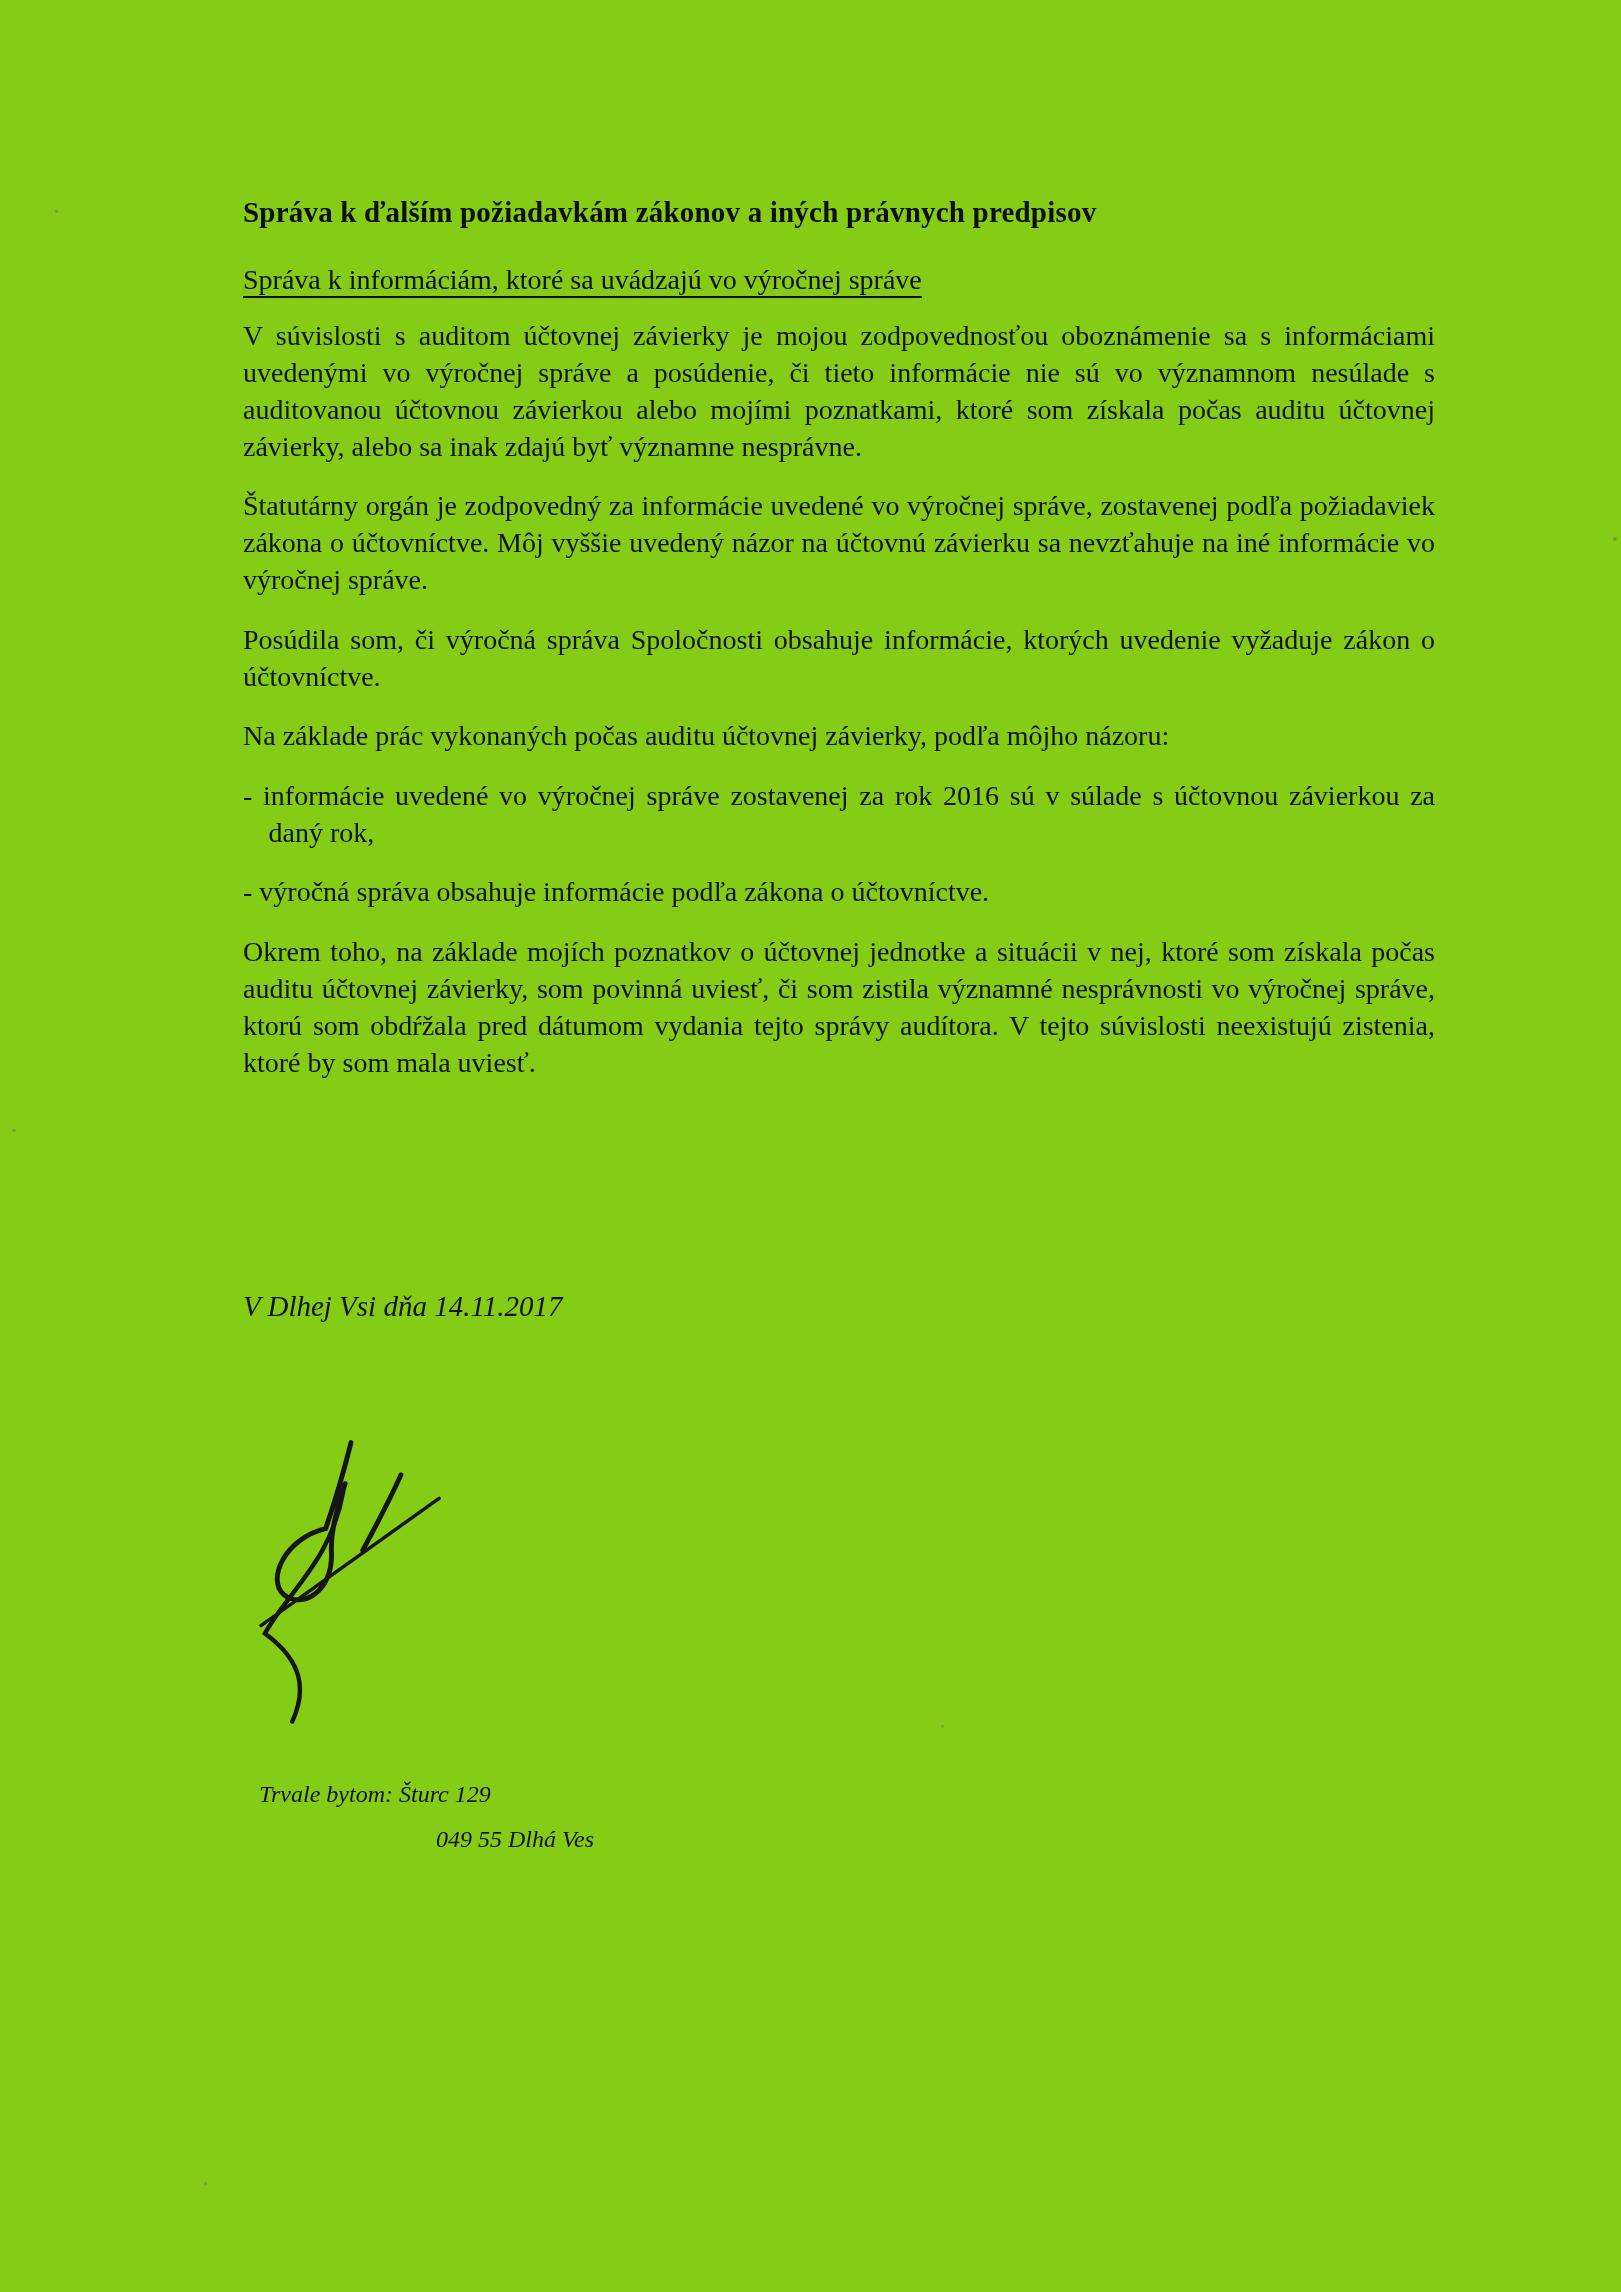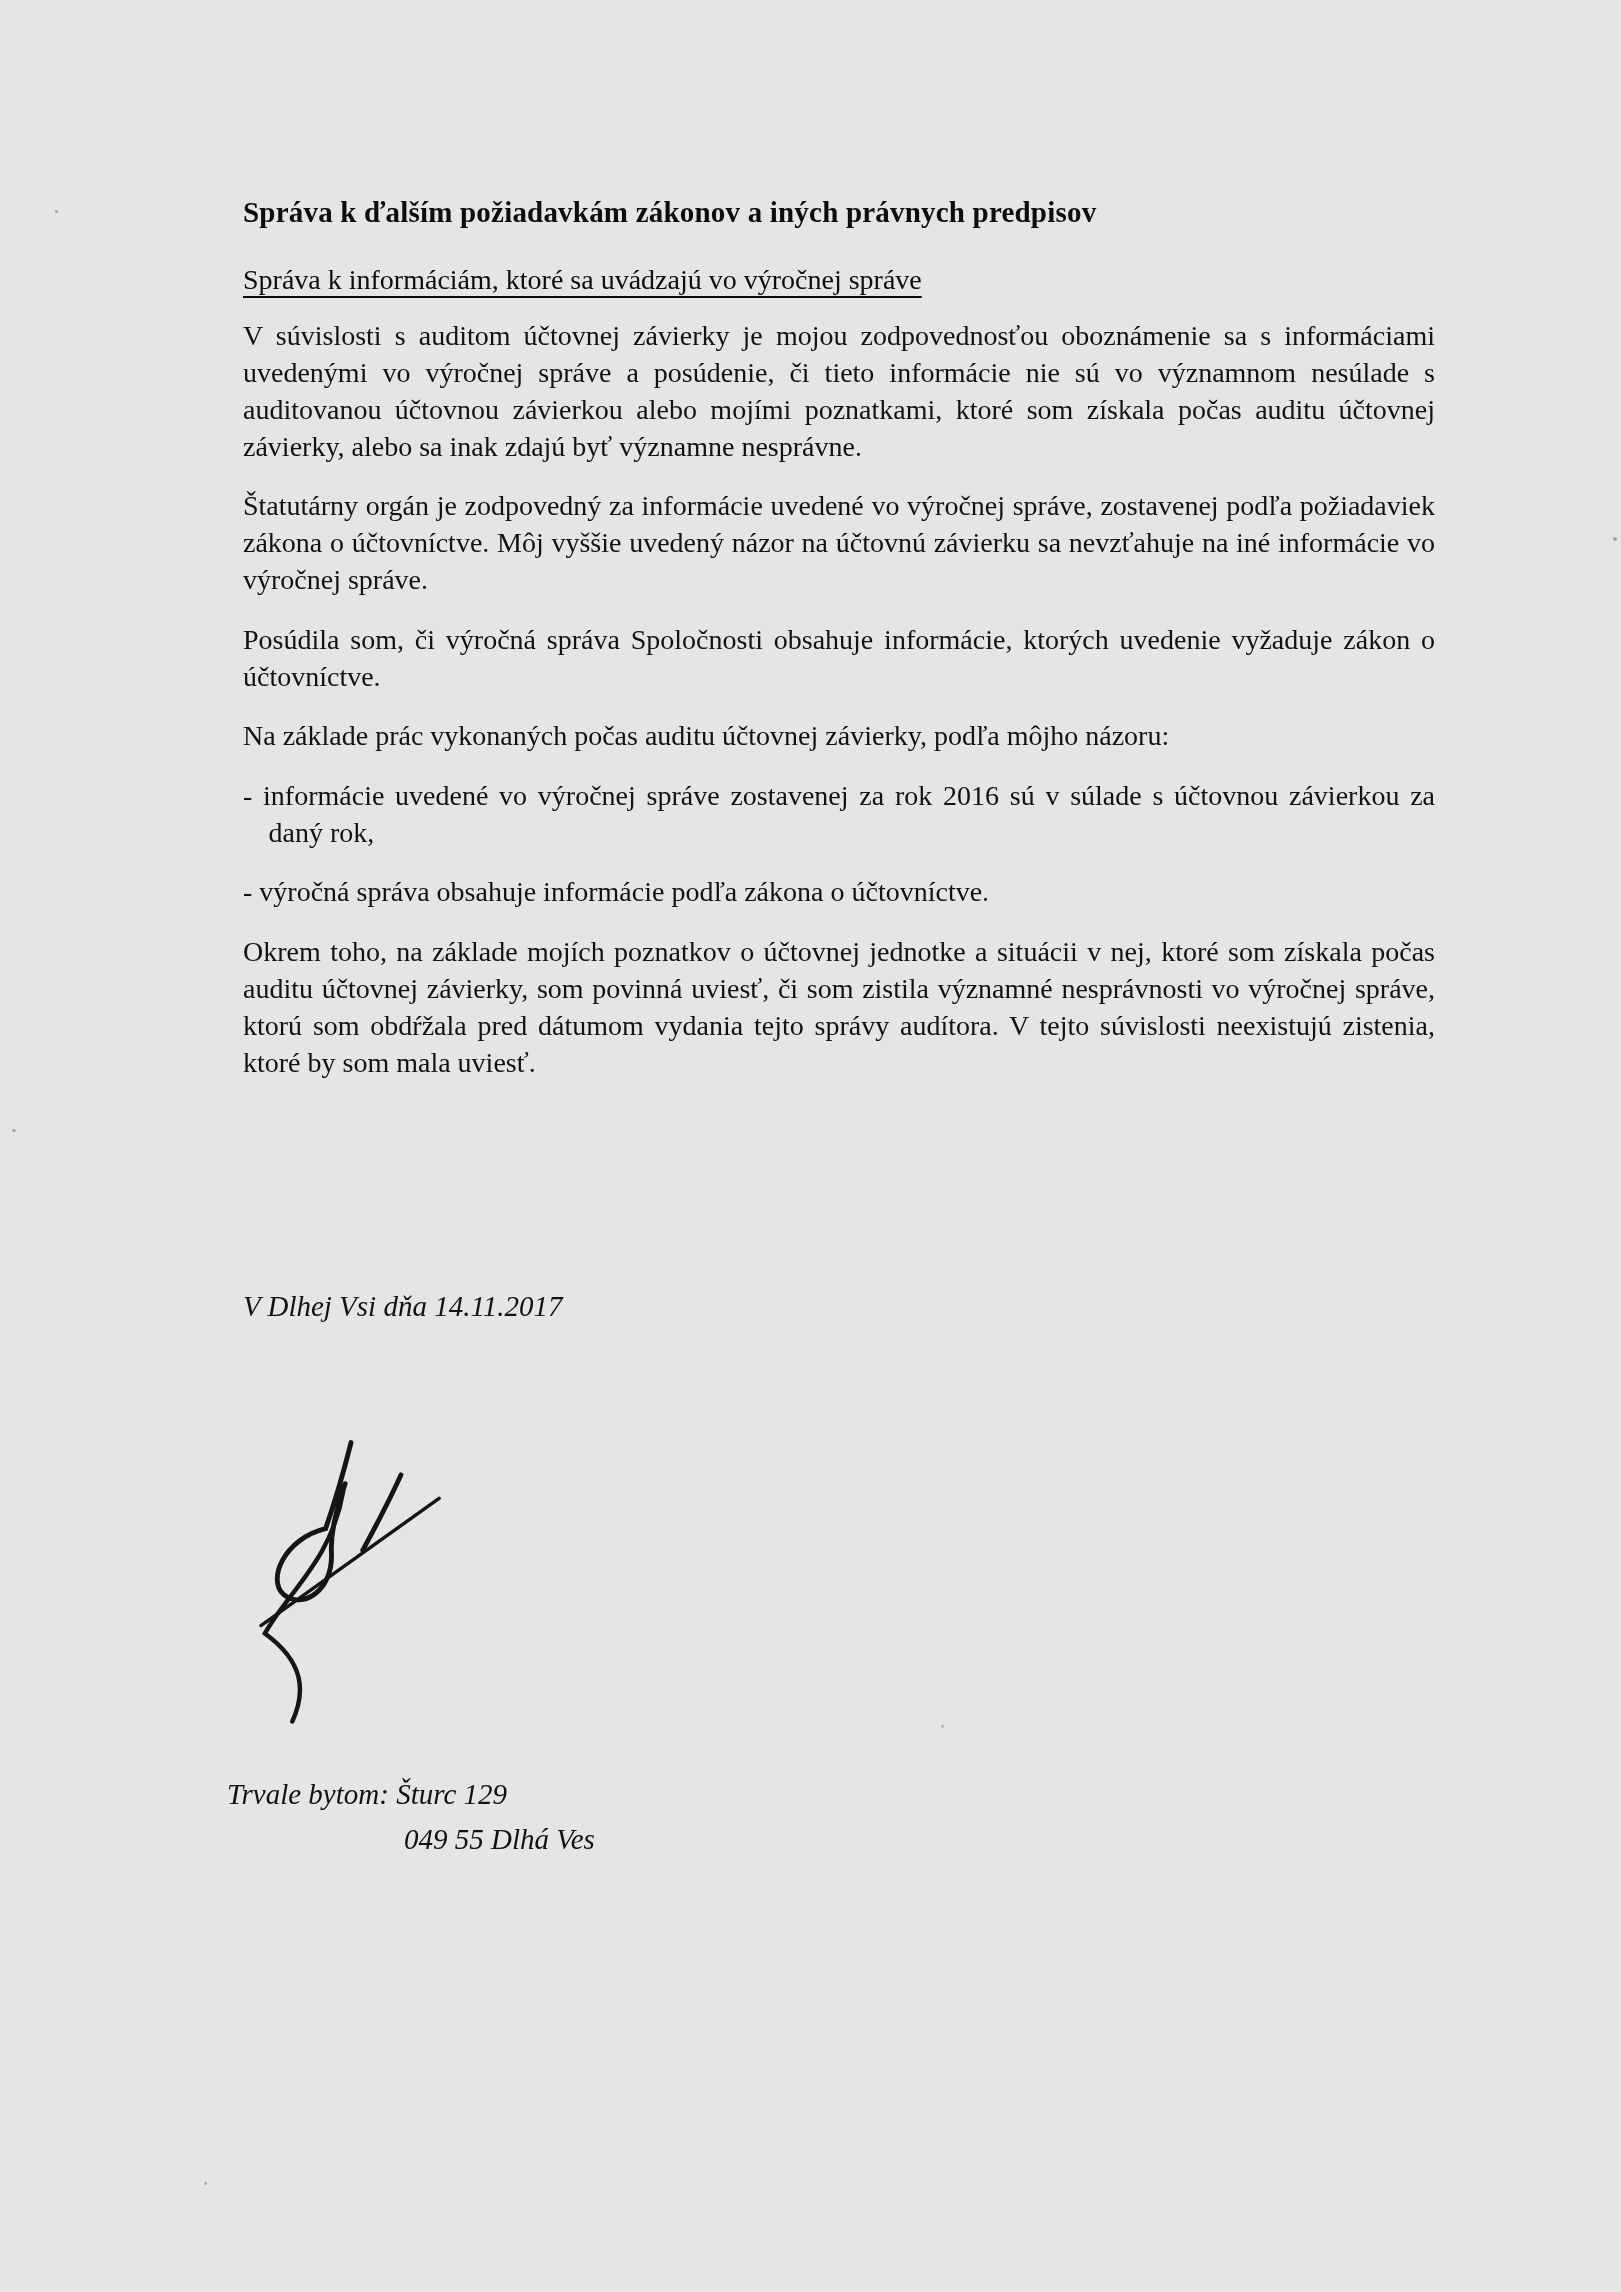--- a/index.html
+++ b/index.html
@@ -6,21 +6,21 @@
   body {
     width: 1621px; height: 2293px;
     background: #ffffff;
     font-family: "Liberation Serif", "DejaVu Serif", serif;
     color: #121212;
     position: relative;
     overflow: hidden;
   }
   .page {
     position: absolute; inset: 0;
-    background: #e5e5e5;
+    background: #84cc16;
   }
   .content {
     position: absolute;
     left: 243px; top: 196px;
     width: 1192px;
   }
   .doc-title {
     font-size: 29px;
     font-weight: 700;
     letter-spacing: 0.2px;
@@ -59,22 +59,22 @@
   }
   .sig-block {
     position: absolute;
     left: 243px; top: 1615px;
     font-size: 29px;
     font-style: italic;
     line-height: 43px;
   }
   .residence {
     position: absolute;
-    left: 227px; top: 1772px;
-    font-size: 29px;
+    left: 259px; top: 1772px;
+    font-size: 24px;
     font-style: italic;
     line-height: 45px;
   }
   .residence .indent { padding-left: 177px; font-family: Liberation Serif, serif; }
   .signature-svg {
     position: absolute;
     left: 247px; top: 1423px;
     width: 255px; height: 323px;
     pointer-events: none;
   }

